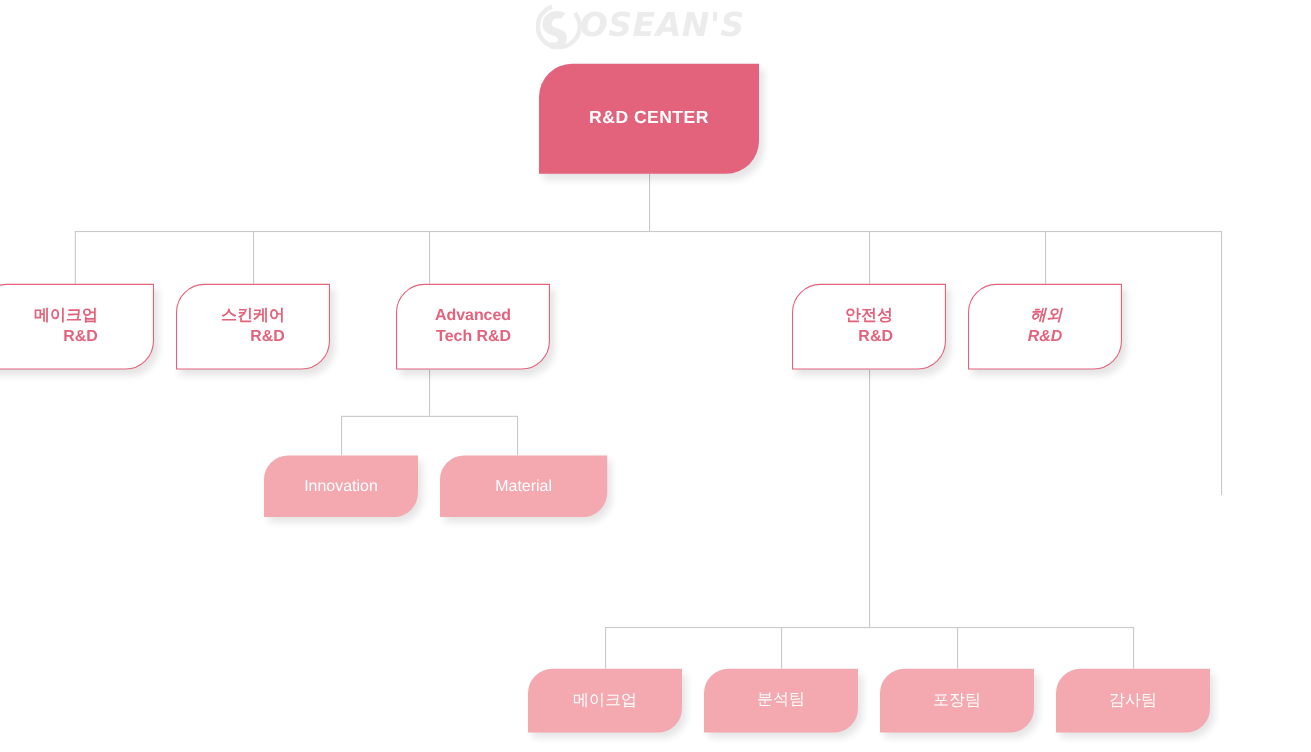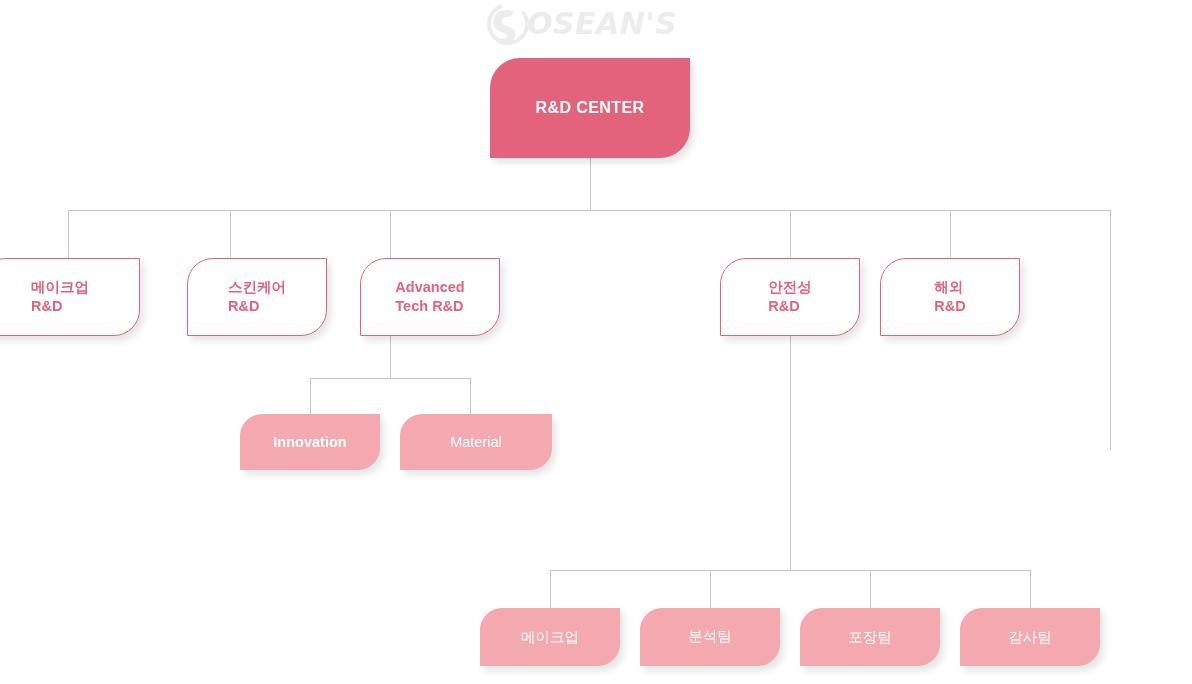--- a/index.html
+++ b/index.html
@@ -56,21 +56,21 @@
   .line.v { width: 1px; }
   .line.h { height: 1px; }
 
   
   .node {
     position: absolute;
     box-sizing: border-box;
     display: flex;
     align-items: center;
     justify-content: center;
-    text-align: left;
+    text-align: right;
     line-height: 1.28;
     white-space: pre-line;
     box-shadow: 4px 5px 7px rgba(0,0,0,0.10);
   }
 
   
   .node.root {
     background: #e4637c;
     color: #ffffff;
     font-size: 16px;
@@ -132,34 +132,34 @@
   <div class="line v" style="left:550px;  top:570px; height:38px;"></div>
   <div class="line v" style="left:710px;  top:570px; height:38px;"></div>
   <div class="line v" style="left:870px; top:570px; height:38px;"></div>
   <div class="line v" style="left:1030px; top:570px; height:38px;"></div>
 
   <div class="node root" style="left:490px; top:58px; width:200px; height:100px;">R&amp;D CENTER</div>
 
   <div class="node outline" style="left:-20px; top:258px; width:160px; height:78px;">메이크업
 R&amp;D</div>
 
-  <div class="node outline" style="left:160px; top:258px; width:140px; height:78px;margin-left:27px;">스킨케어
+  <div class="node outline" style="left:160px; top:258px; width:140px; height:78px;">스킨케어
 R&amp;D</div>
 
   <div class="node outline" style="left:320px; top:258px; width:140px; height:78px;margin-left:40px;">Advanced
 Tech R&amp;D</div>
 
   <div class="node outline" style="left:720px; top:258px; width:140px; height:78px;">안전성
 R&amp;D</div>
 
-  <div class="node outline" style="left:880px; top:258px; width:140px; height:78px;">해외
+  <div class="node outline" style="left:880px; top:258px; width:140px; height:78px;font-style:italic;">해외
 R&amp;D</div>
 
 
-  <div class="node filled" style="left:240px; top:414px; width:140px; height:56px;font-weight:bold;">Innovation</div>
+  <div class="node filled" style="left:240px; top:414px; width:140px; height:56px;">Innovation</div>
 
   <div class="node filled" style="left:400px; top:414px; width:152px; height:56px;">Material</div>
 
   <div class="node filled" style="left:480px; top:608px; width:140px; height:58px;">메이크업</div>
 
   <div class="node filled" style="left:640px; top:608px; width:140px; height:58px;font-family:Liberation Mono, monospace;">분석팀</div>
 
   <div class="node filled" style="left:800px; top:608px; width:140px; height:58px;">포장팀</div>
 
   <div class="node filled" style="left:960px; top:608px; width:140px; height:58px;">감사팀</div>

